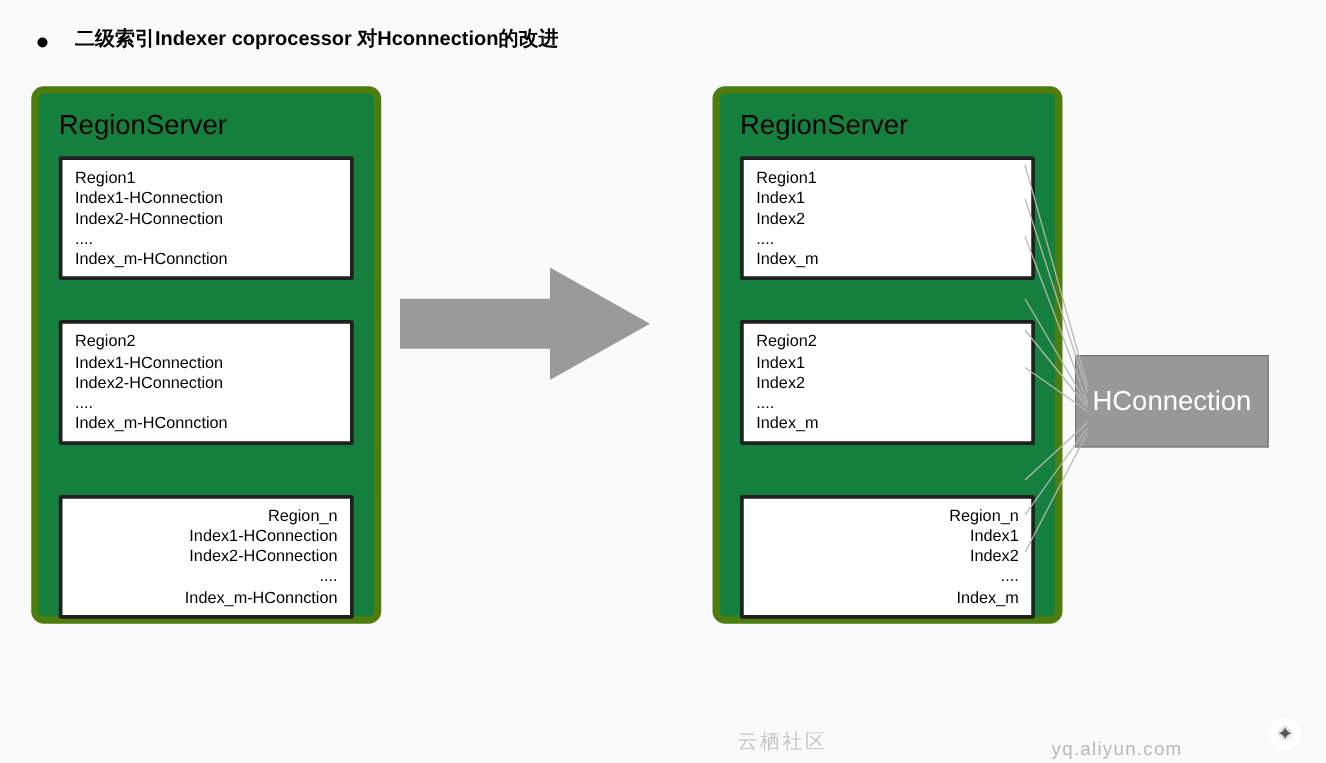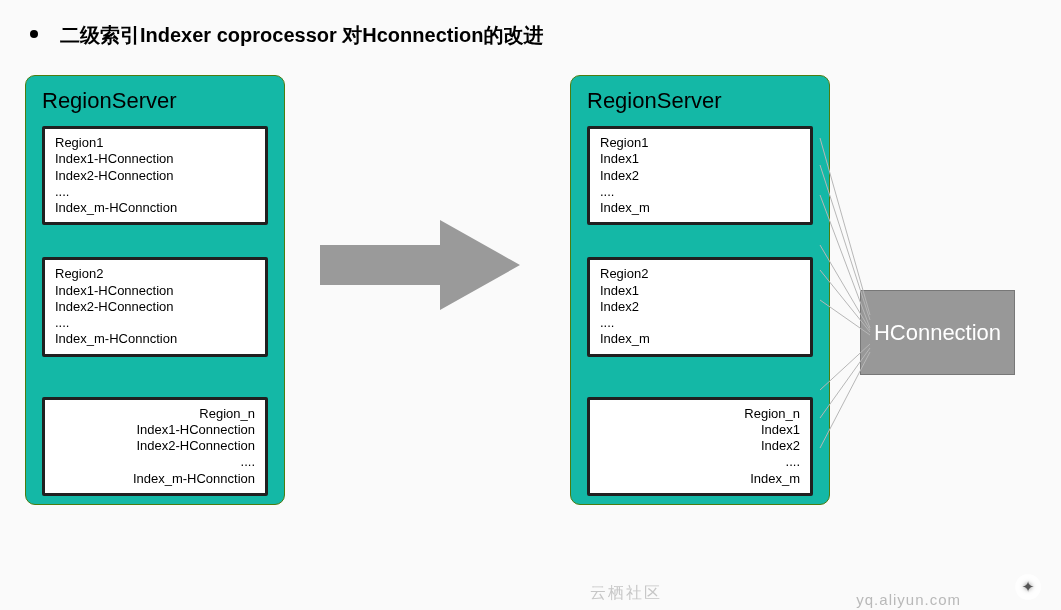--- a/index.html
+++ b/index.html
@@ -6,45 +6,45 @@
   body {
     width: 1061px;
     height: 610px;
     background: #fafafa;
     font-family: Arial, "Microsoft YaHei", sans-serif;
     position: relative;
     overflow: hidden;
   }
   .heading {
     padding: 20px 40px 10px 60px;
-    font-size: 20px;
+    font-size: 16px;
     font-weight: bold;
     line-height: 1.5;
     position: relative;
   }
   .bullet {
     position: absolute;
     left: 30px;
     top: 30px;
     width: 8px;
     height: 8px;
     background: #000;
     border-radius: 50%;
   }
   .diagram {
     position: relative;
     width: 100%;
     height: 470px;
   }
   .region-server {
     position: absolute;
-    width: 260px;
+    width: 280px;
     height: 430px;
-    background: #14b8a6;
-    border: 1px solid #4d7c0f;
+    background: #15803d;
+    border: 6px solid #4d7c0f;
     border-radius: 10px;
     padding: 12px 16px;
   }
   .rs-left { left: 25px; top: 15px; }
   .rs-right { left: 570px; top: 15px; }
   .rs-title {
     font-size: 22px;
     font-weight: 500;
     margin-bottom: 12px;
   }
@@ -65,21 +65,21 @@
     top: 160px;
     width: 200px;
     height: 90px;
   }
   .arrow svg { width: 100%; height: 100%; }
   .hconn {
     position: absolute;
     left: 860px;
     top: 230px;
     width: 155px;
-    height: 85px;
+    height: 74px;
     background: #989898;
     border: 1px solid #777;
     color: #fff;
     font-size: 22px;
     display: flex;
     align-items: center;
     justify-content: center;
   }
   .connectors {
     position: absolute;
@@ -95,21 +95,21 @@
     bottom: 10px;
     color: rgba(255,255,255,0.85);
     font-size: 20px;
     text-shadow: 0 0 4px rgba(0,0,0,0.5);
     display: flex;
     align-items: center;
     gap: 8px;
   }
   .wm-url {
     position: absolute;
-    right: 100px;
+    right: 115px;
     bottom: 2px;
     color: rgba(120,120,120,0.5);
     font-size: 15px;
     letter-spacing: 1px;
   }
   .wm-left {
     position: absolute;
     left: 590px;
     bottom: 6px;
     color: rgba(120,120,120,0.4);

